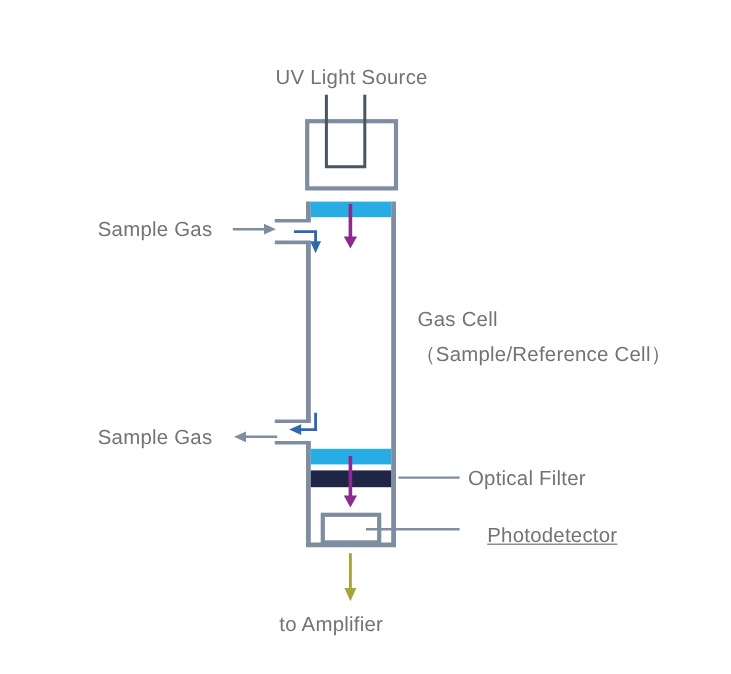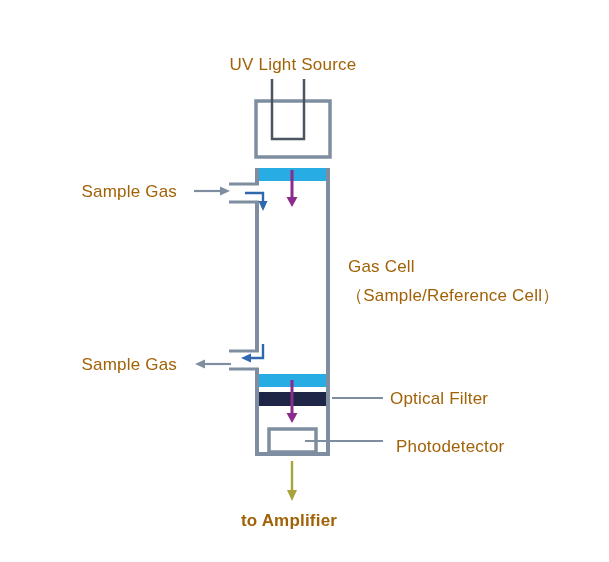--- a/index.html
+++ b/index.html
@@ -10,21 +10,21 @@
     width: 609px;
     height: 562px;
     background: #ffffff;
     overflow: hidden;
   }
   .canvas svg { position: absolute; left: 0; top: 0; }
   .lbl {
     position: absolute;
     font-size: 17px;
     line-height: 22px;
-    color: #a16207;
+    color: #737373;
     white-space: nowrap;
     letter-spacing: 0.2px;
   }
   .lbl.center { transform: translateX(-50%); }
   .lbl.right  { transform: translateX(-100%); }
 </style>
 </head>
 <body>
 
 <div class="canvas">
@@ -86,17 +86,17 @@
   <div class="lbl right" style="left:177px; top:181px;">Sample Gas</div>
 
   <div class="lbl right" style="left:177px; top:354px;">Sample Gas</div>
 
   <div class="lbl" style="left:348px; top:256px;text-align:right;">Gas Cell</div>
 
   <div class="lbl" style="left:390px; top:388px;">Optical Filter</div>
 
   <div class="lbl" style="left:346px; top:285px;">（Sample/Reference Cell）</div>
 
-  <div class="lbl" style="left:396px; top:436px;">Photodetector</div>
+  <div class="lbl" style="left:406px; top:436px;text-decoration:underline;">Photodetector</div>
 
-  <div class="lbl center" style="left:289px; top:510px;font-weight:bold;">to Amplifier</div>
+  <div class="lbl center" style="left:276px; top:510px;">to Amplifier</div>
 
 </div>
 
 </body></html>

